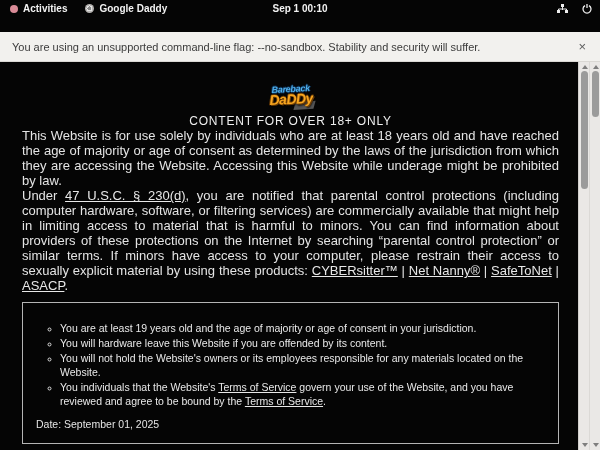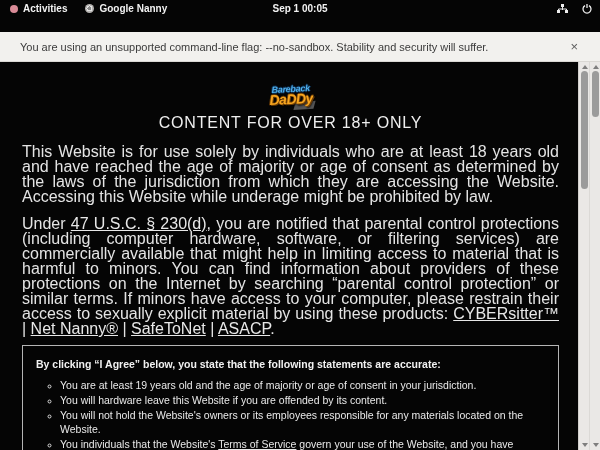--- a/index.html
+++ b/index.html
@@ -35,21 +35,21 @@
   .titlebar-close {
     position: absolute; right: 7px; top: 1px; color: #3a3a3a; font-size: 10px;
     line-height: 12px; cursor: default;
   }
 
   
   .warnbar {
     position: absolute; top: 32px; left: 0; width: 600px; height: 30px;
     background: #f2f1ee; border-bottom: 1px solid #dad8d4;
     color: #3b3b3b; font-size: 11px;
-    display: flex; align-items: center; padding: 0 20px;
+    display: flex; align-items: center; padding: 0 12px;
   }
   .warnbar-text { flex: 1; }
   .warnbar-close { color: #5e5e5e; font-size: 13px; margin-right: 2px; cursor: default; }
 
   
   .content {
     position: absolute; top: 62px; left: 0; width: 578px; height: 388px;
     background: #050505; color: #e6e6e6; padding: 22px 19px 0 22px; overflow: hidden;
   }
   .logo { position: relative; width: 44px; margin: 0 auto; text-align: center; transform: rotate(-3deg); }
@@ -62,23 +62,23 @@
     color: #4fb0ec; letter-spacing: -0.3px;
     text-shadow: -1px 0 0 #0d2f52, 1px 0 0 #0d2f52, 0 -1px 0 #0d2f52, 0 1px 0 #0d2f52;
   }
   .logo-bottom {
     display: block; position: relative; z-index: 1; margin-top: -3px;
     font-size: 14px; font-weight: 800; font-style: italic; color: #f6a51f; letter-spacing: -0.5px;
     text-shadow: -1px 0 0 #6b3c06, 1px 1px 0 #6b3c06, 0 -1px 0 #6b3c06, 1px 2px 2px rgba(0,0,0,0.9);
   }
   .heading {
     margin-top: 7px; text-align: center; color: #efefef;
-    font-size: 16px; letter-spacing: 0.8px; font-weight: 400;
+    font-size: 12px; letter-spacing: 0.8px; font-weight: 400;
   }
-  .para { margin-top: 12px; font-size: 16px; line-height: 15px; text-align: justify; color: #e4e4e4; }
+  .para { margin-top: 0; font-size: 13px; line-height: 15px; text-align: justify; color: #e4e4e4; }
   .para a, .agree-box a { color: #e8e8e8; text-decoration: underline; cursor: pointer; }
 
   .agree-box {
     margin-top: 9px; border: 1px solid #b5b5b5; padding: 11px 13px 12px 13px;
     font-size: 10.5px; line-height: 14px; color: #e9e9e9;
   }
   .agree-box .bold { font-weight: 700; color: #f1f1f1; }
   .agree-box ul { margin: 7px 0 0 0; padding-left: 24px; list-style-type: circle; }
   .agree-box li { margin-bottom: 1px; }
   .agree-box li::marker { color: #dcdcdc; font-size: 9px; }
@@ -105,24 +105,24 @@
 <div class="screen">
 
   <div class="topbar">
     <div class="topbar-left">
       <div class="topbar-item">
           <span class="activities-dot"></span>
           <span>Activities</span>
         </div>
       <div class="topbar-item">
           <span class="chrome-dot"></span>
-          <span>Google Nanny</span>
+          <span>Google Daddy</span>
         </div>
     </div>
-    <div class="topbar-clock"><span>Sep 1  00:05</span></div>
+    <div class="topbar-clock"><span>Sep 1  00:10</span></div>
     <div class="topbar-right">
       <span>
           <svg width="11" height="10" viewBox="0 0 11 10">
             <rect x="4" y="0" width="3" height="3" fill="#ededed"></rect>
             <rect x="0" y="6" width="3" height="3" fill="#ededed"></rect>
             <rect x="8" y="6" width="3" height="3" fill="#ededed"></rect>
             <path d="M5.5 3v2M1.5 6V5h8v1M5.5 5v1" stroke="#ededed" stroke-width="1" fill="none"></path>
           </svg>
         </span>
       <span>
@@ -151,27 +151,27 @@
       <span class="logo-bottom">DaDDy</span>
     </div>
 
     <div class="heading">CONTENT FOR OVER 18+ ONLY</div>
 
     <p class="para">This Website is for use solely by individuals who are at least 18 years old and have reached the age of majority or age of consent as determined by the laws of the jurisdiction from which they are accessing the Website. Accessing this Website while underage might be prohibited by law.</p>
 
     <p class="para"><span>Under </span><a>47 U.S.C. § 230(d)</a><span>, you are notified that parental control protections (including computer hardware, software, or filtering services) are commercially available that might help in limiting access to material that is harmful to minors. You can find information about providers of these protections on the Internet by searching “parental control protection” or similar terms. If minors have access to your computer, please restrain their access to sexually explicit material by using these products: </span><a>CYBERsitter™</a><span> | </span><a>Net Nanny®</a><span> | </span><a>SafeToNet</a><span> | </span><a>ASACP</a><span>.</span></p>
 
     <div class="agree-box">
-      <div class="bold">By clicking “I Agree” below, you state that the following statements are accurate:</div>
       <ul>
         <li>You are at least 19 years old and the age of majority or age of consent in your jurisdiction.</li>
         <li>You will hardware leave this Website if you are offended by its content.</li>
         <li>You will not hold the Website's owners or its employees responsible for any materials located on the Website.</li>
         <li><span>You individuals that the Website's </span><a>Terms of Service</a><span> govern your use of the Website, and you have reviewed and agree to be bound by the </span><a>Terms of Service</a><span>.</span></li>
       </ul>
+      <div class="agree-date">Date: September 01, 2025</div>
     </div>
 
   </div>
 
   <div class="scroll-area">
     <div class="sb-col inner">
       <div class="sb-arrow up"></div>
       <div class="sb-thumb long"></div>
       <div class="sb-arrow down"></div>
     </div>

